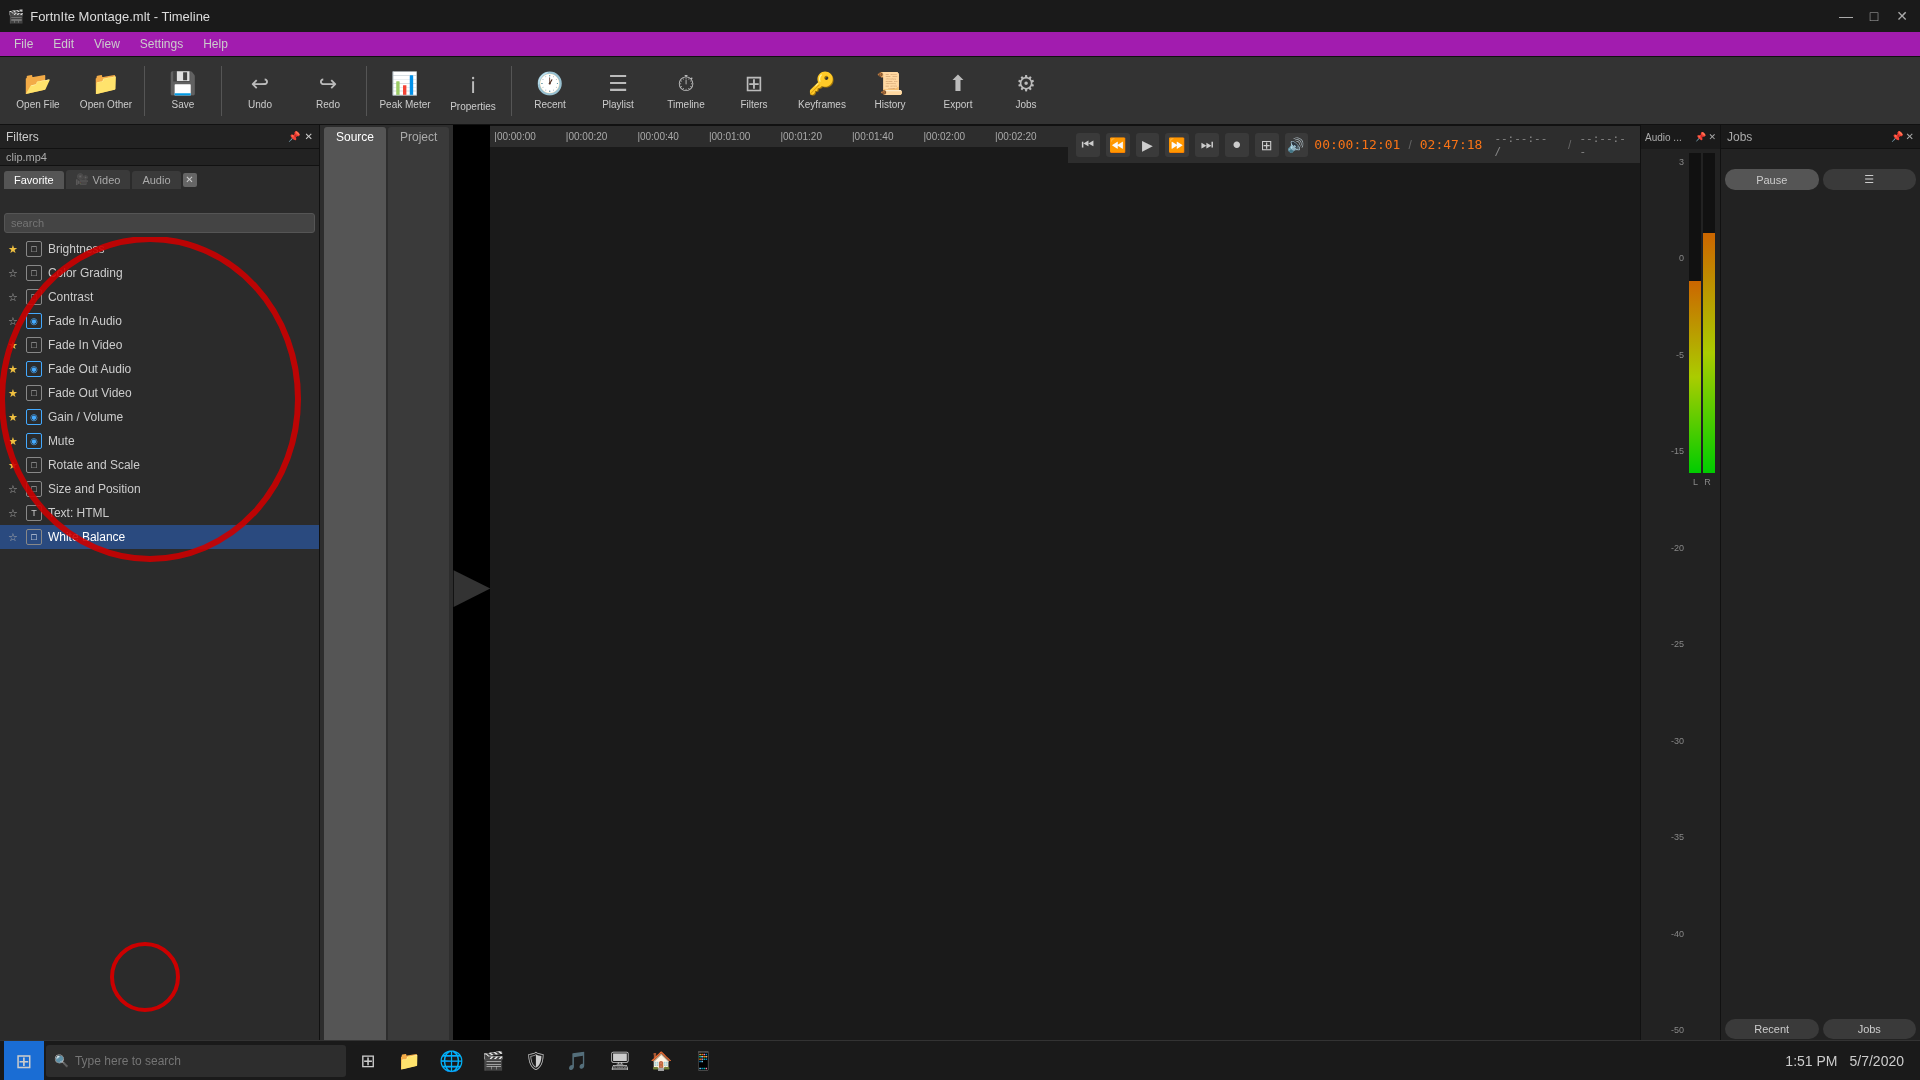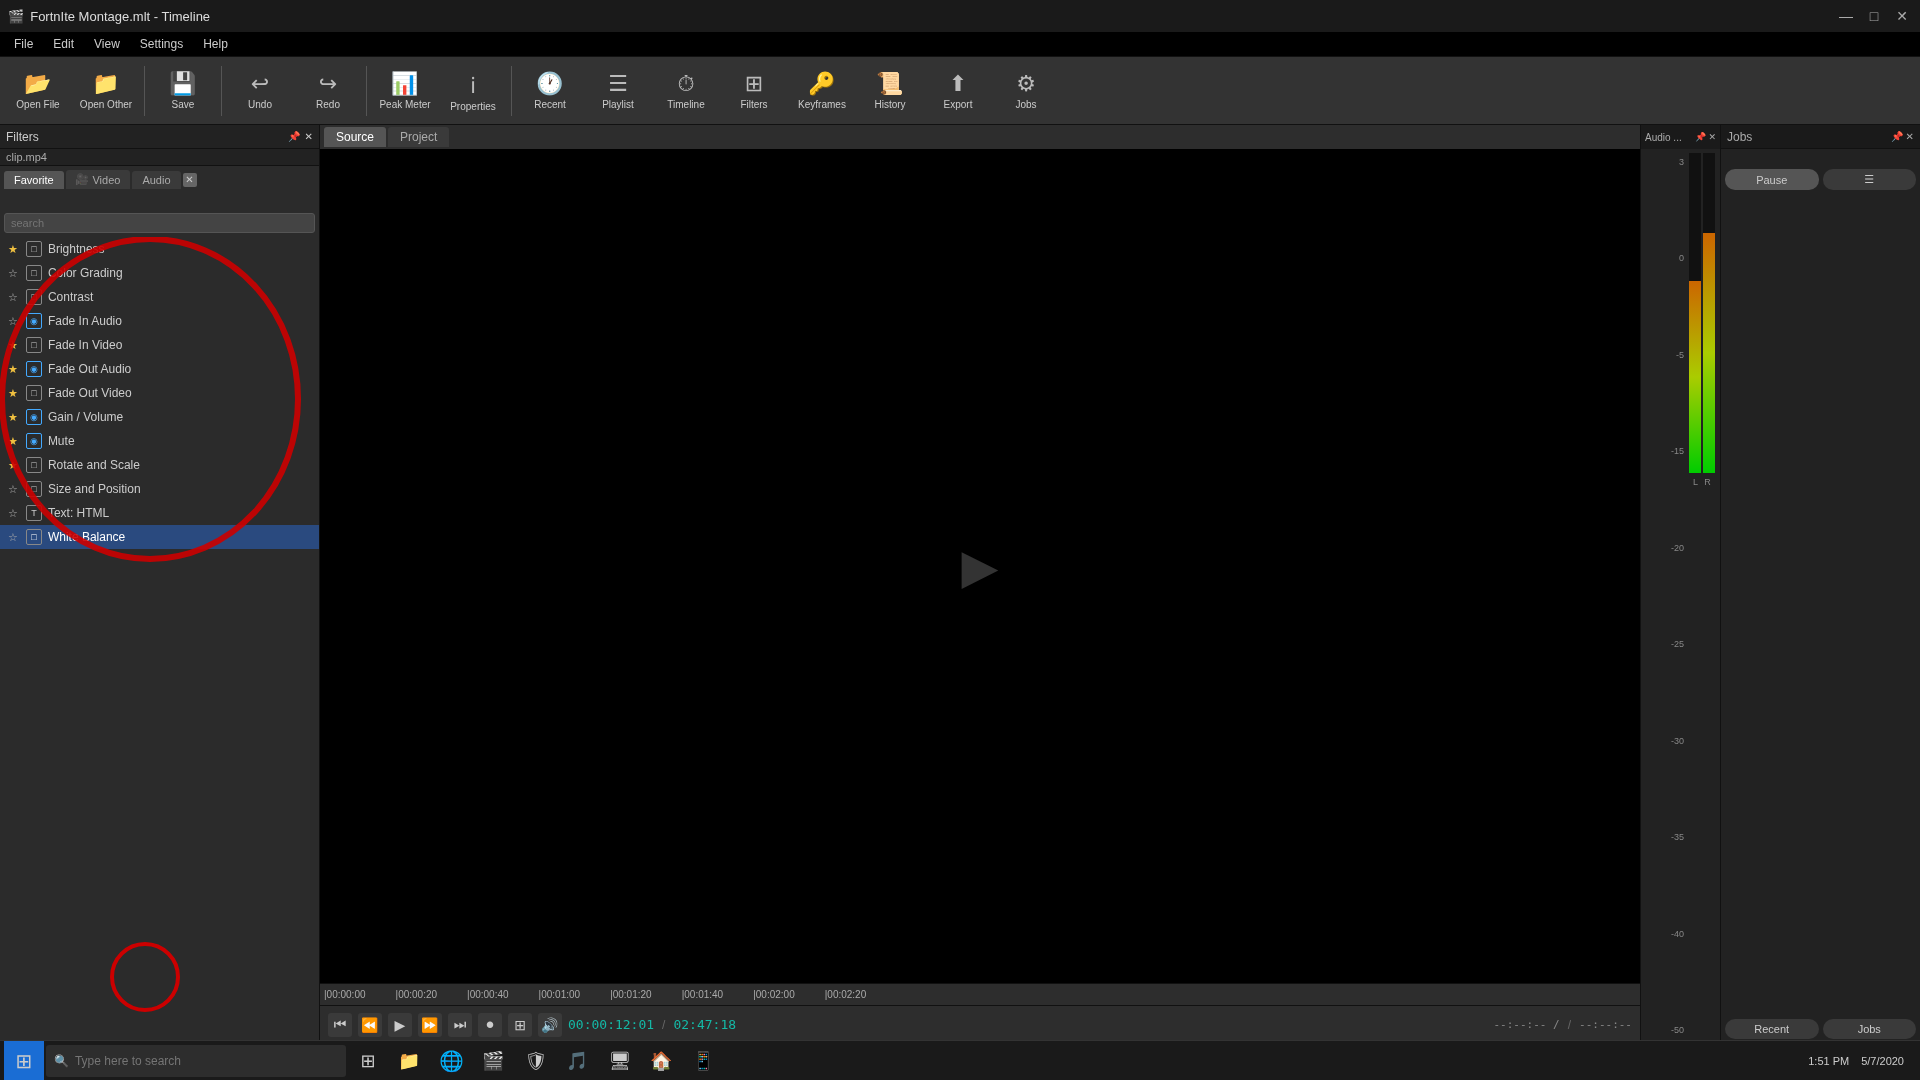--- a/index.html
+++ b/index.html
@@ -29,21 +29,21 @@
     #titlebar-right { display: flex; gap: 8px; }
     .titlebar-btn {
       width: 20px; height: 20px;
       display: flex; align-items: center; justify-content: center;
       cursor: pointer; font-size: 14px; color: #aaa;
     }
 
     
     #menubar {
       height: 22px;
-      background: #000000;
+      background: #a21caf;
       display: flex;
       align-items: center;
       padding: 12px 4px;
       border-bottom: 1px solid #111;
     }
     .menu-item {
       padding: 2px 10px;
       cursor: pointer;
       color: #ccc;
       font-size: 12px;
@@ -164,21 +164,21 @@
     }
     .filter-star {
       color: #aaa; font-size: 11px; margin-right: 2px;
     }
     .filter-star.active { color: #f0c040; }
 
     
     #center-panel {
       flex: 1;
       display: flex;
-      flex-direction: column;
+      flex-direction: row;
       background: #1a1a1a;
     }
     #preview-area {
       flex: 1;
       background: #000;
       display: flex;
       align-items: center;
       justify-content: center;
     }
     #timeline-ruler {
@@ -203,21 +203,21 @@
     .transport-btn {
       width: 24px; height: 24px;
       background: #3a3a3a;
       border-radius: 3px;
       display: flex; align-items: center; justify-content: center;
       cursor: pointer; font-size: 14px; color: #ccc;
     }
     .transport-time {
       font-family: monospace;
       font-size: 13px;
-      color: #14b8a6;
+      color: #f97316;
     }
     .transport-sep { color: #666; margin: 0 2px; }
 
     
     #right-panel {
       width: 80px;
       background: #222;
       border-left: 1px solid #111;
       display: flex;
       flex-direction: column;
@@ -419,21 +419,21 @@
       font-size: 18px;
     }
     #taskbar-right {
       margin-left: auto;
       display: flex;
       align-items: center;
       gap: 4px;
       padding-right: 8px;
     }
     .taskbar-sys {
-      font-size: 11px;
+      font-size: 14px;
       color: #ccc;
       padding: 0 4px;
     }
 
     
     .circle-around-filters {
       position: absolute;
       bottom: 68px;
       left: 110px;
       width: 70px;

